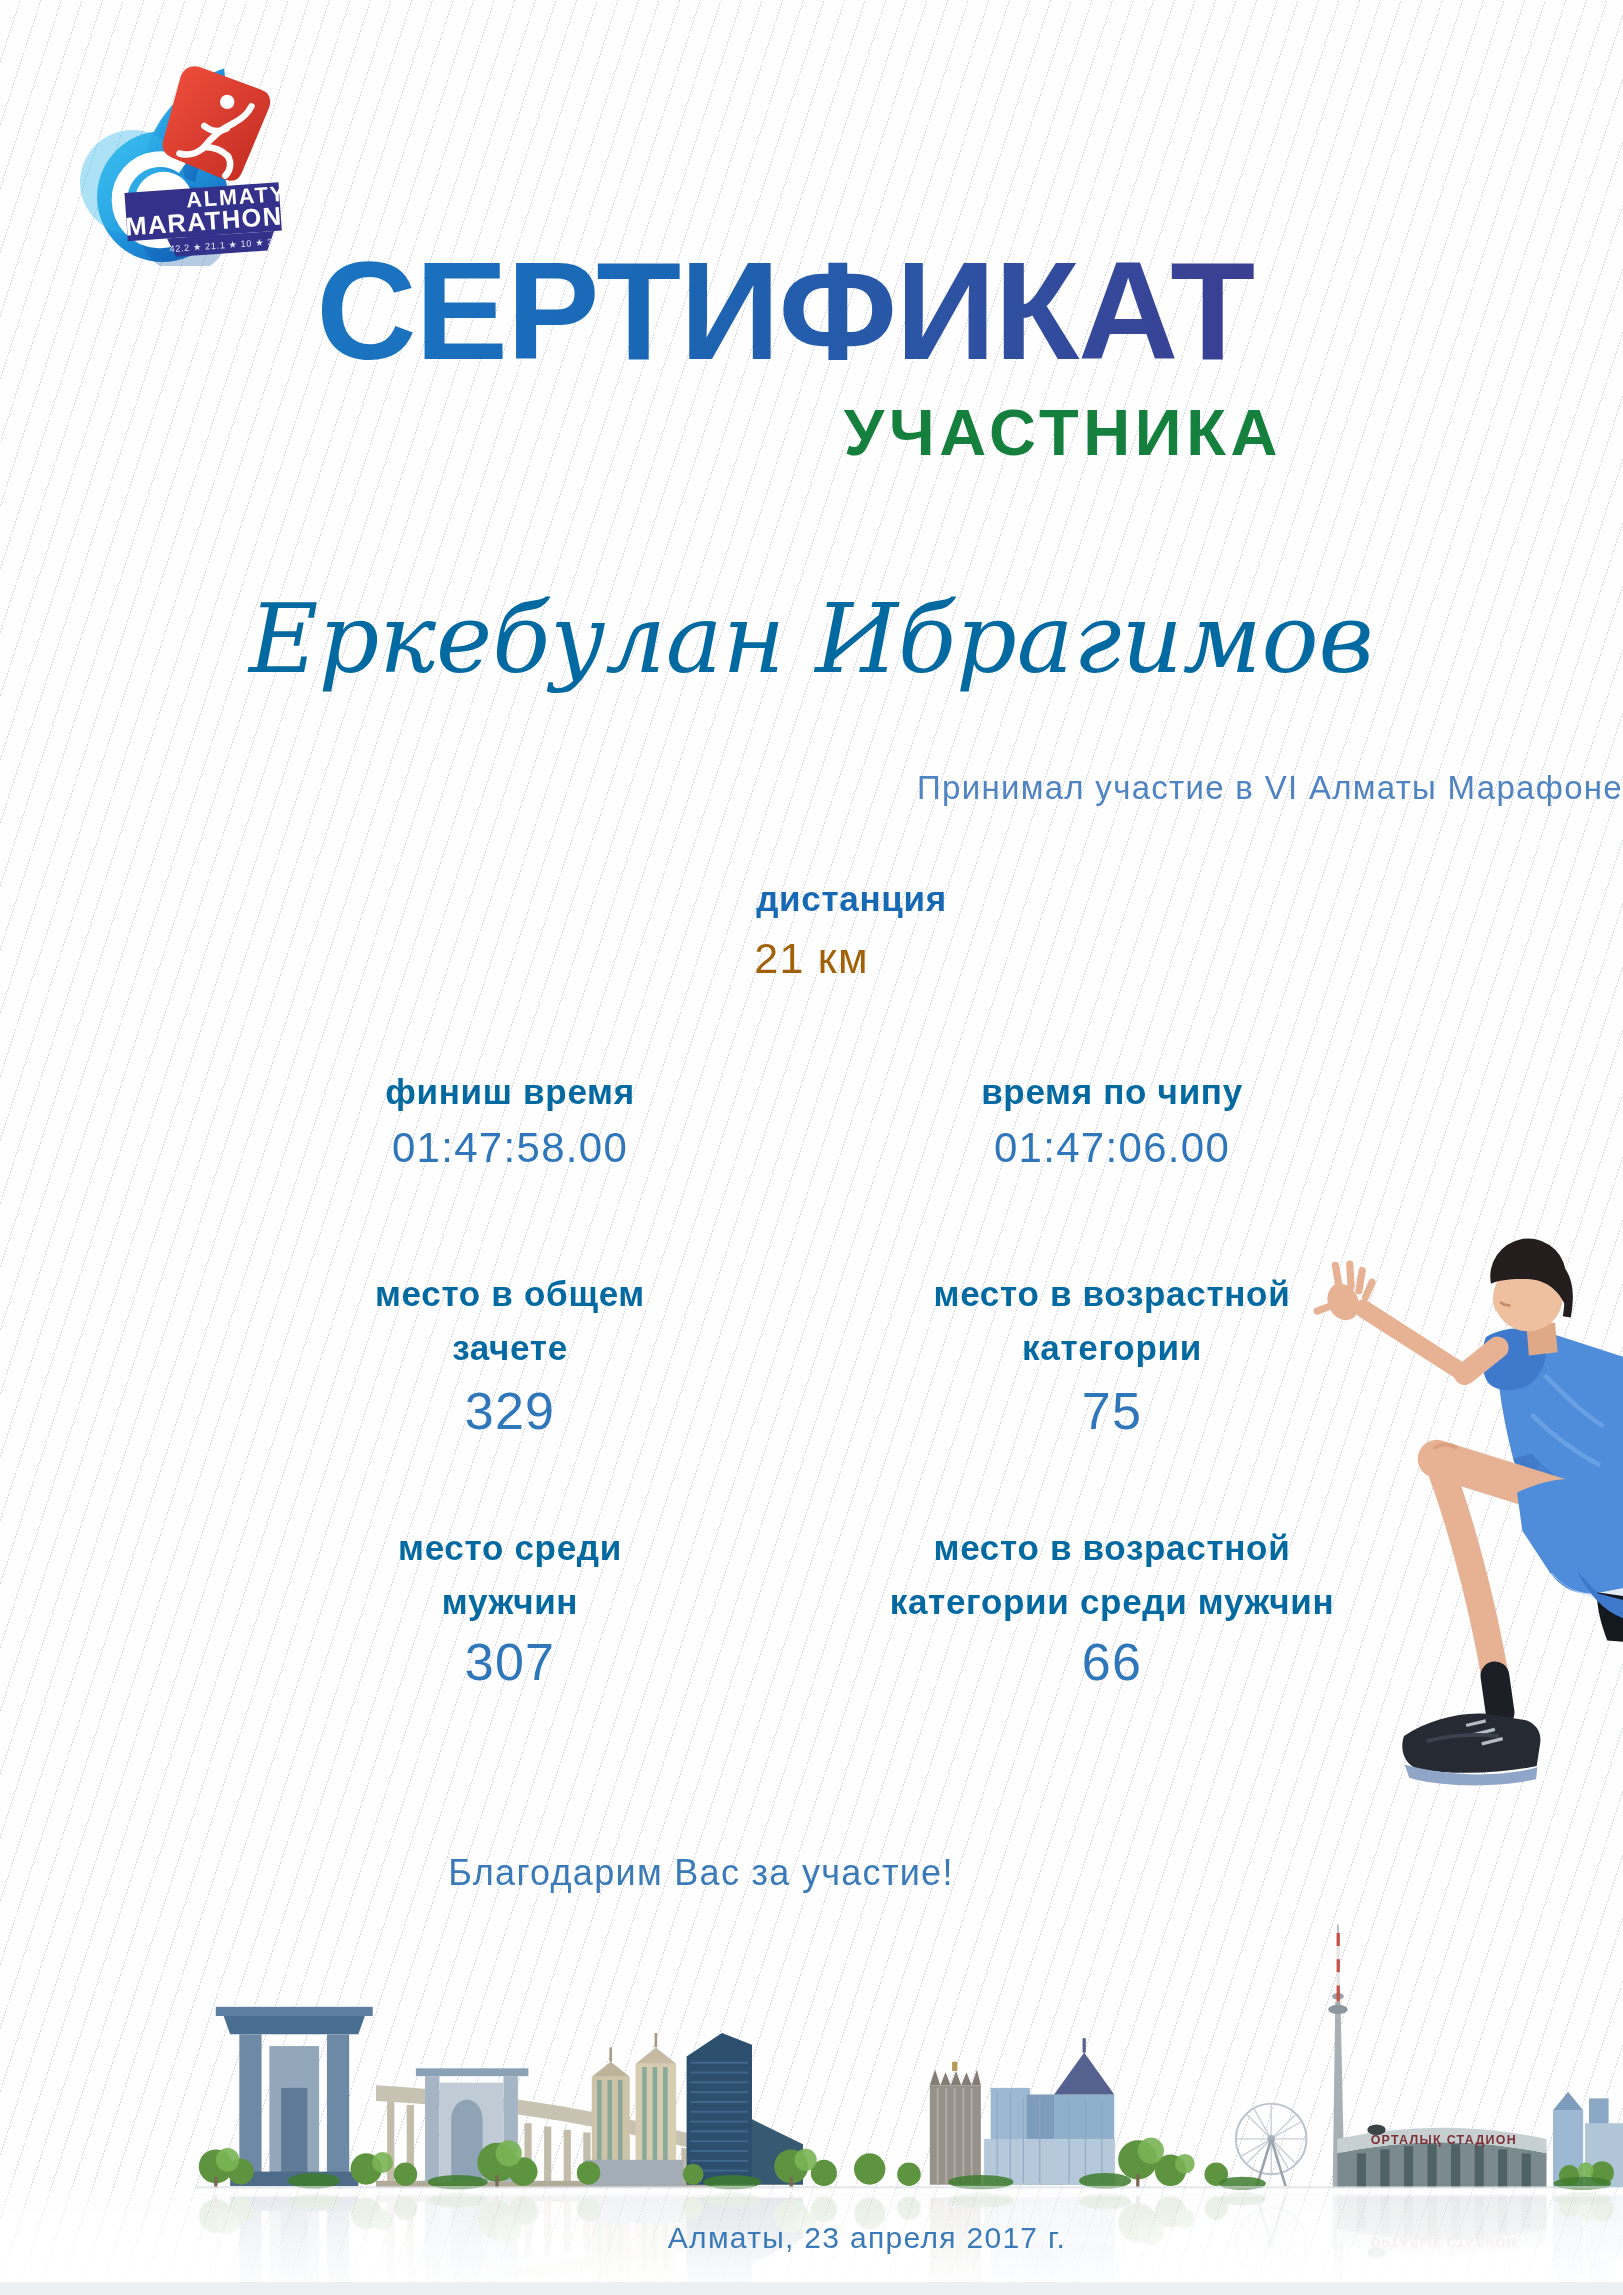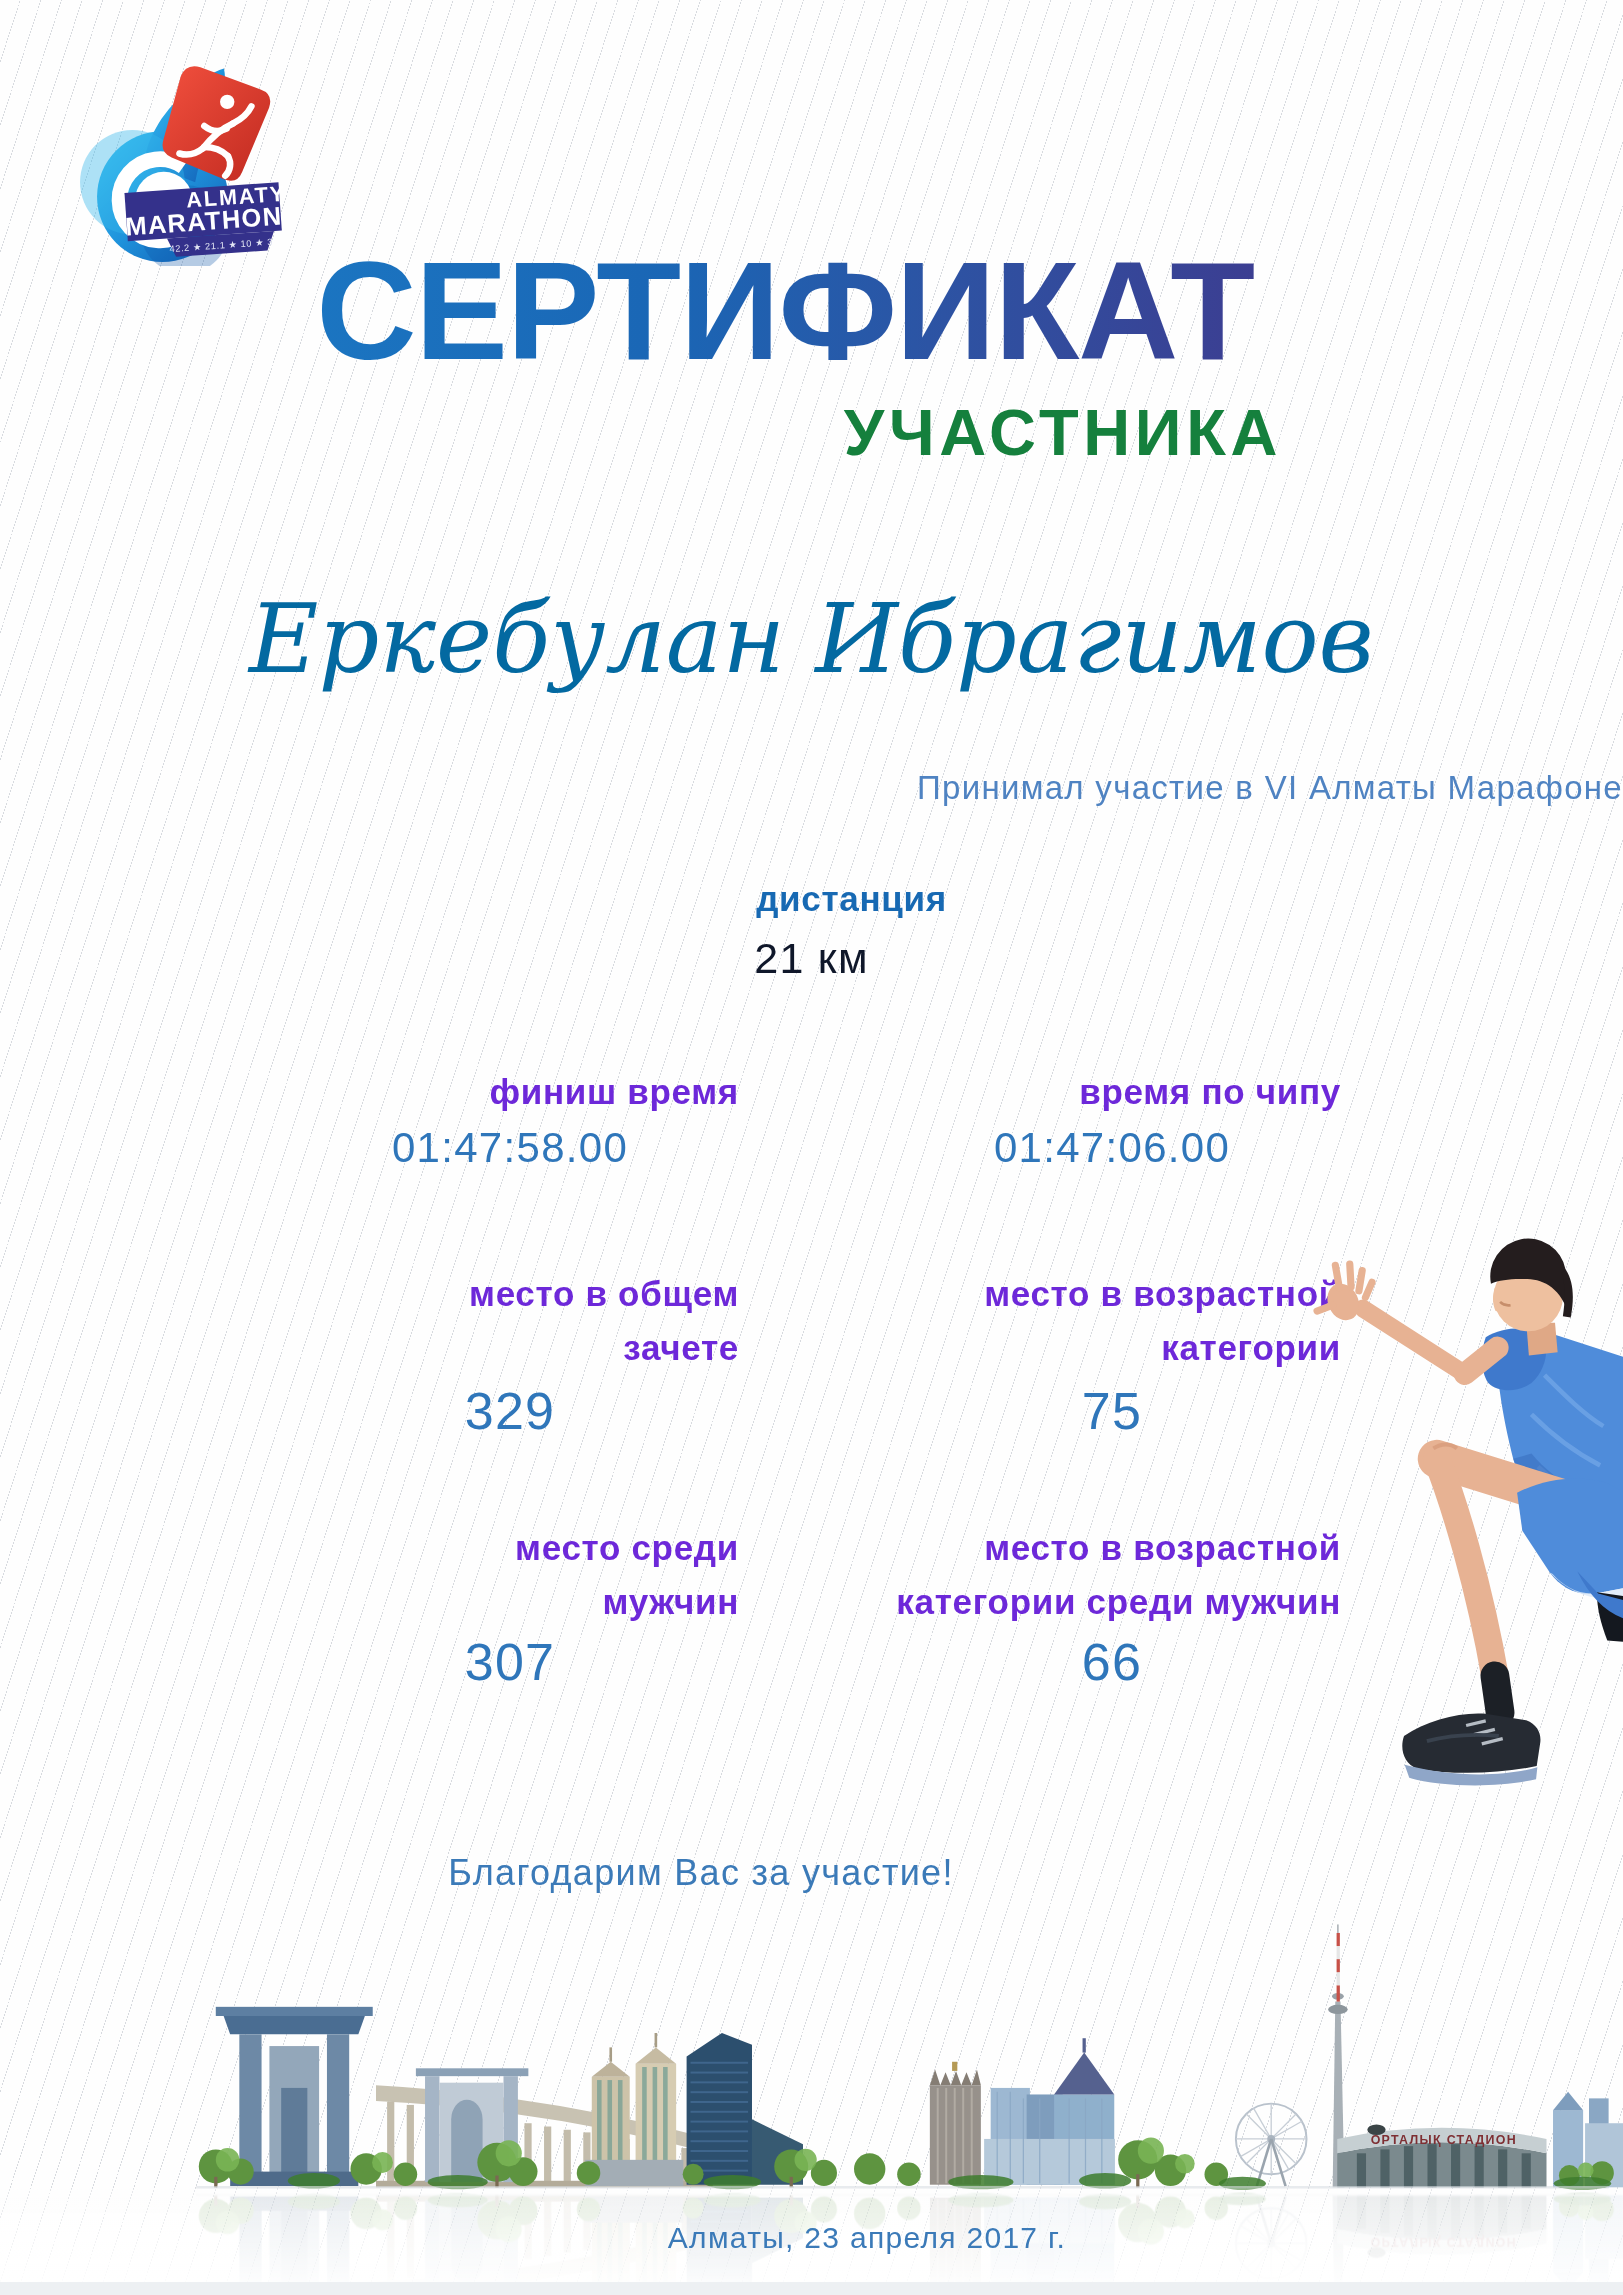--- a/index.html
+++ b/index.html
@@ -33,25 +33,25 @@
     font-family:"DejaVu Serif","Liberation Serif",serif;font-style:italic;
     font-size:95px;color:#0369a1;line-height:1.3;
   }
   .participation{
     position:absolute;left:0;width:1623px;top:769px;text-align:right;
     font-size:33px;font-weight:400;color:#4f83c2;letter-spacing:1.3px;
   }
   .dist-label{position:absolute;left:0;width:1623px;top:879px;text-align:center;
     font-size:35px;font-weight:bold;color:#1769b3;letter-spacing:0.7px;margin-left:40px;}
   .dist-value{position:absolute;left:0;width:1623px;top:934px;text-align:center;
-    font-size:43px;font-weight:200;color:#0f172a;letter-spacing:1.3px;}
+    font-size:43px;font-weight:200;color:#a16207;letter-spacing:1.3px;}
   .cell{position:absolute;width:458px;text-align:center;}
   .col-l{left:281px;} .col-r{left:883px;}
-  .lbl{font-size:35px;font-weight:bold;color:#6d28d9;letter-spacing:0.7px;
-       white-space:pre-line;line-height:1.55;text-align:right;}
+  .lbl{font-size:35px;font-weight:bold;color:#0369a1;letter-spacing:0.7px;
+       white-space:pre-line;line-height:1.55;}
   .val{color:#2f76ba;font-weight:200;letter-spacing:1.3px;}
   .v-time{font-size:42px;} .v-num{font-size:52px;}
   .thanks{
     position:absolute;left:0;width:1402px;top:1852px;text-align:center;
     font-size:36px;font-weight:300;color:#3b7ab8;letter-spacing:1.3px;
   }
   .runner{position:absolute;left:1270px;top:1218px;width:353px;height:615px;}
   .skyline{position:absolute;left:0;top:1923px;width:1623px;height:373px;}
   .footer-date{
     position:absolute;left:111px;width:1512px;top:2221px;text-align:center;

